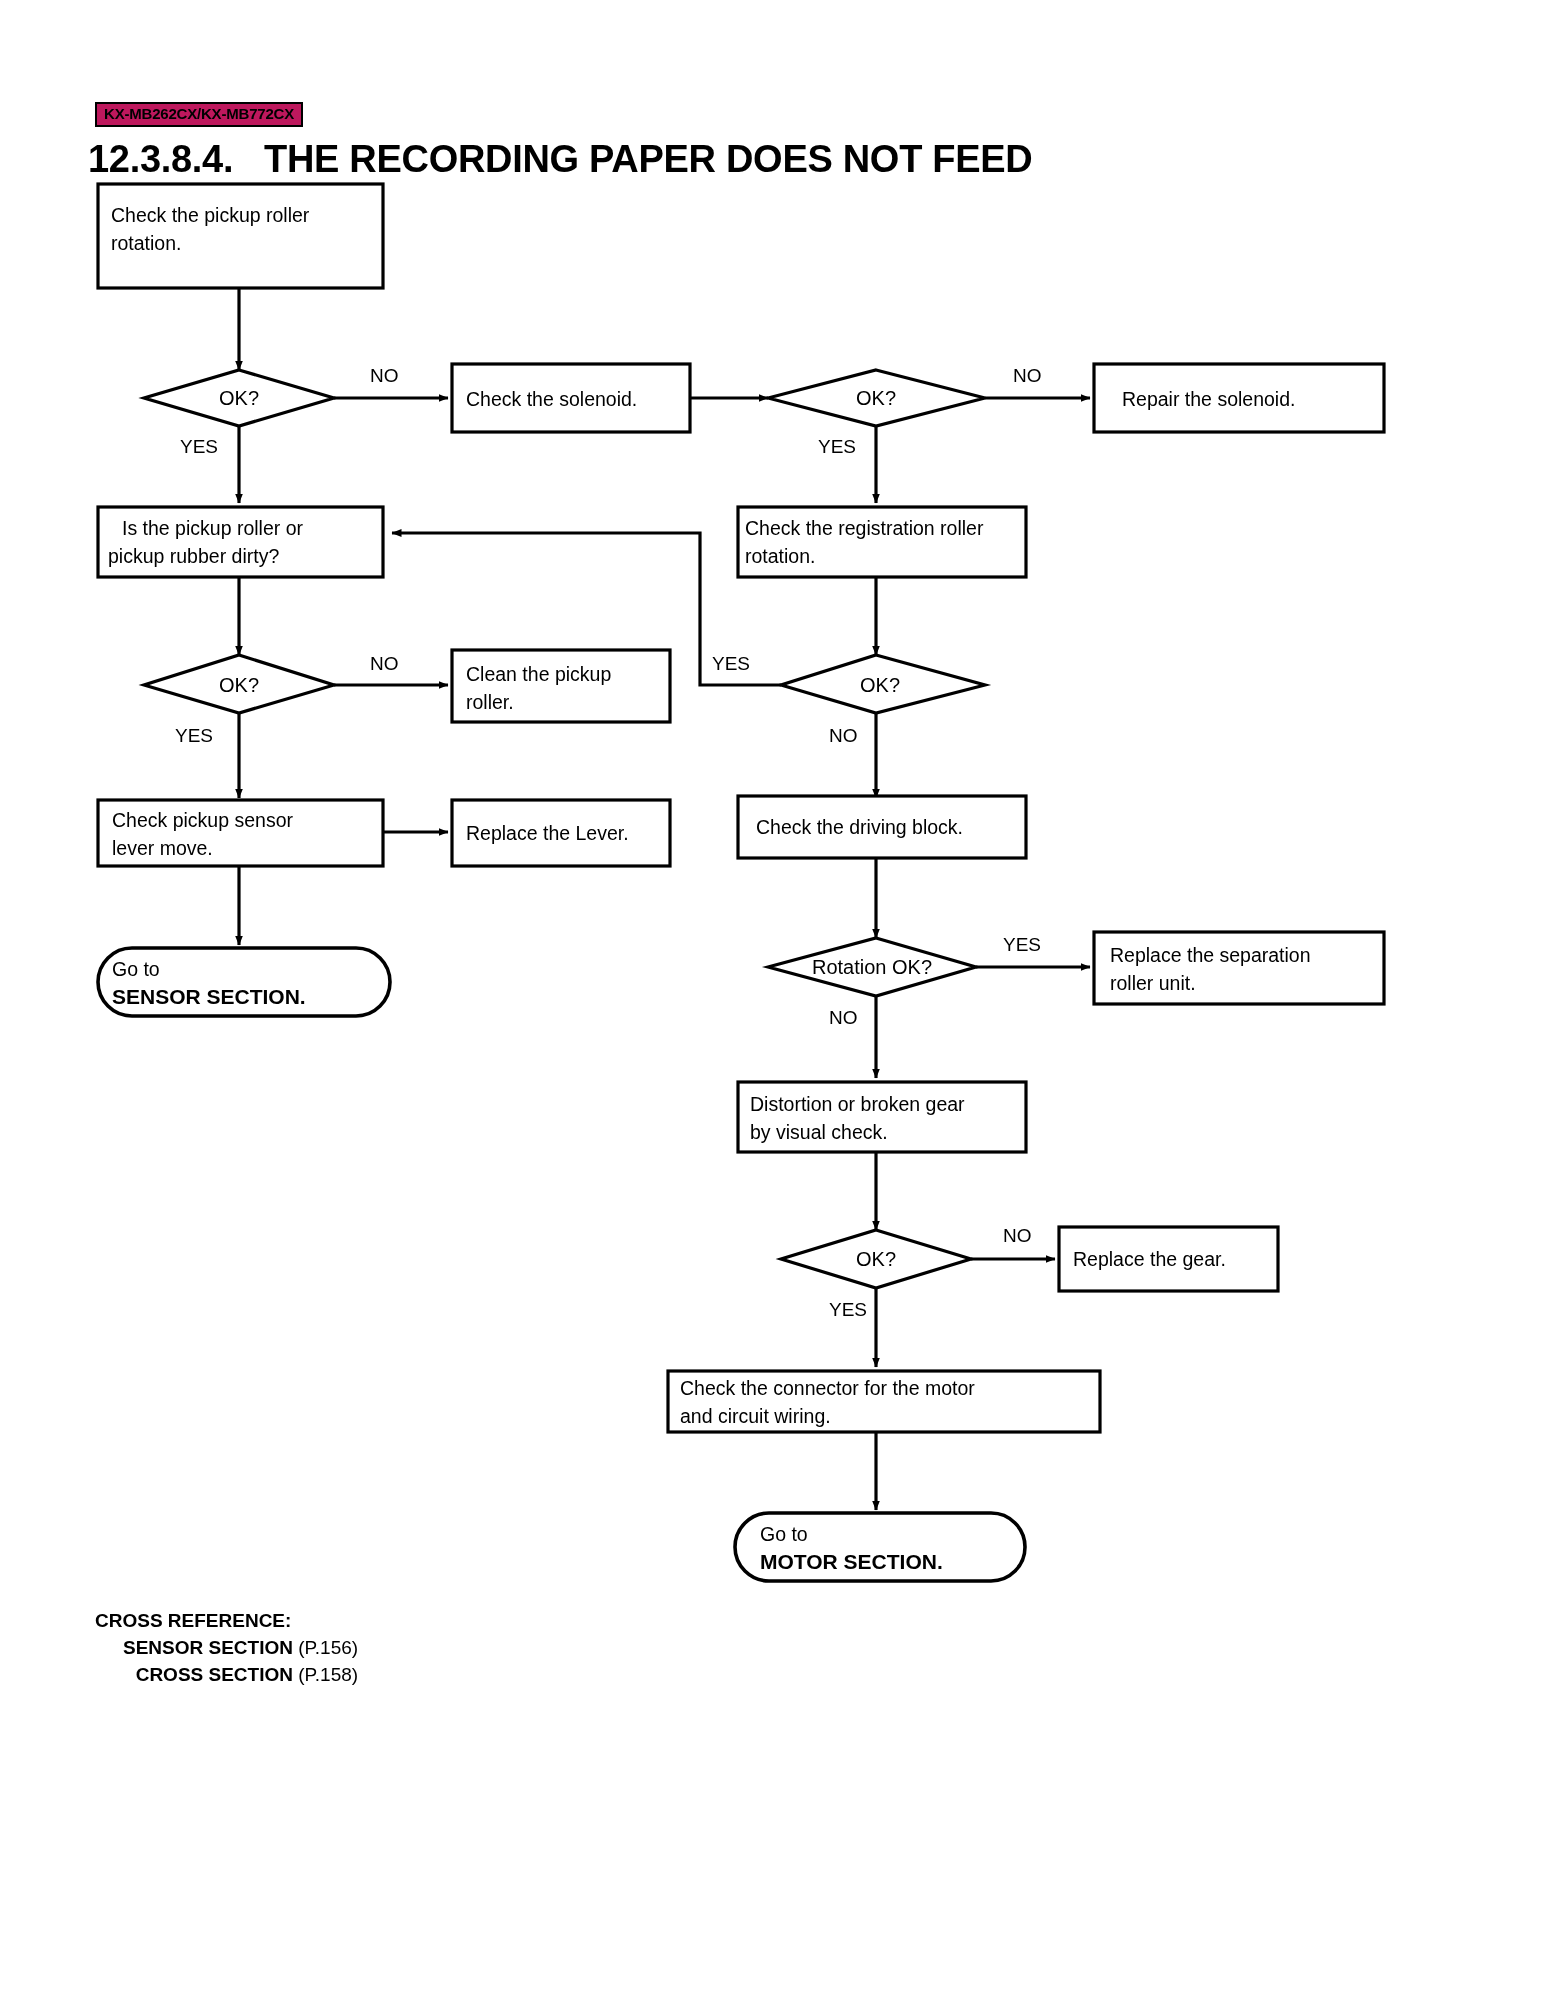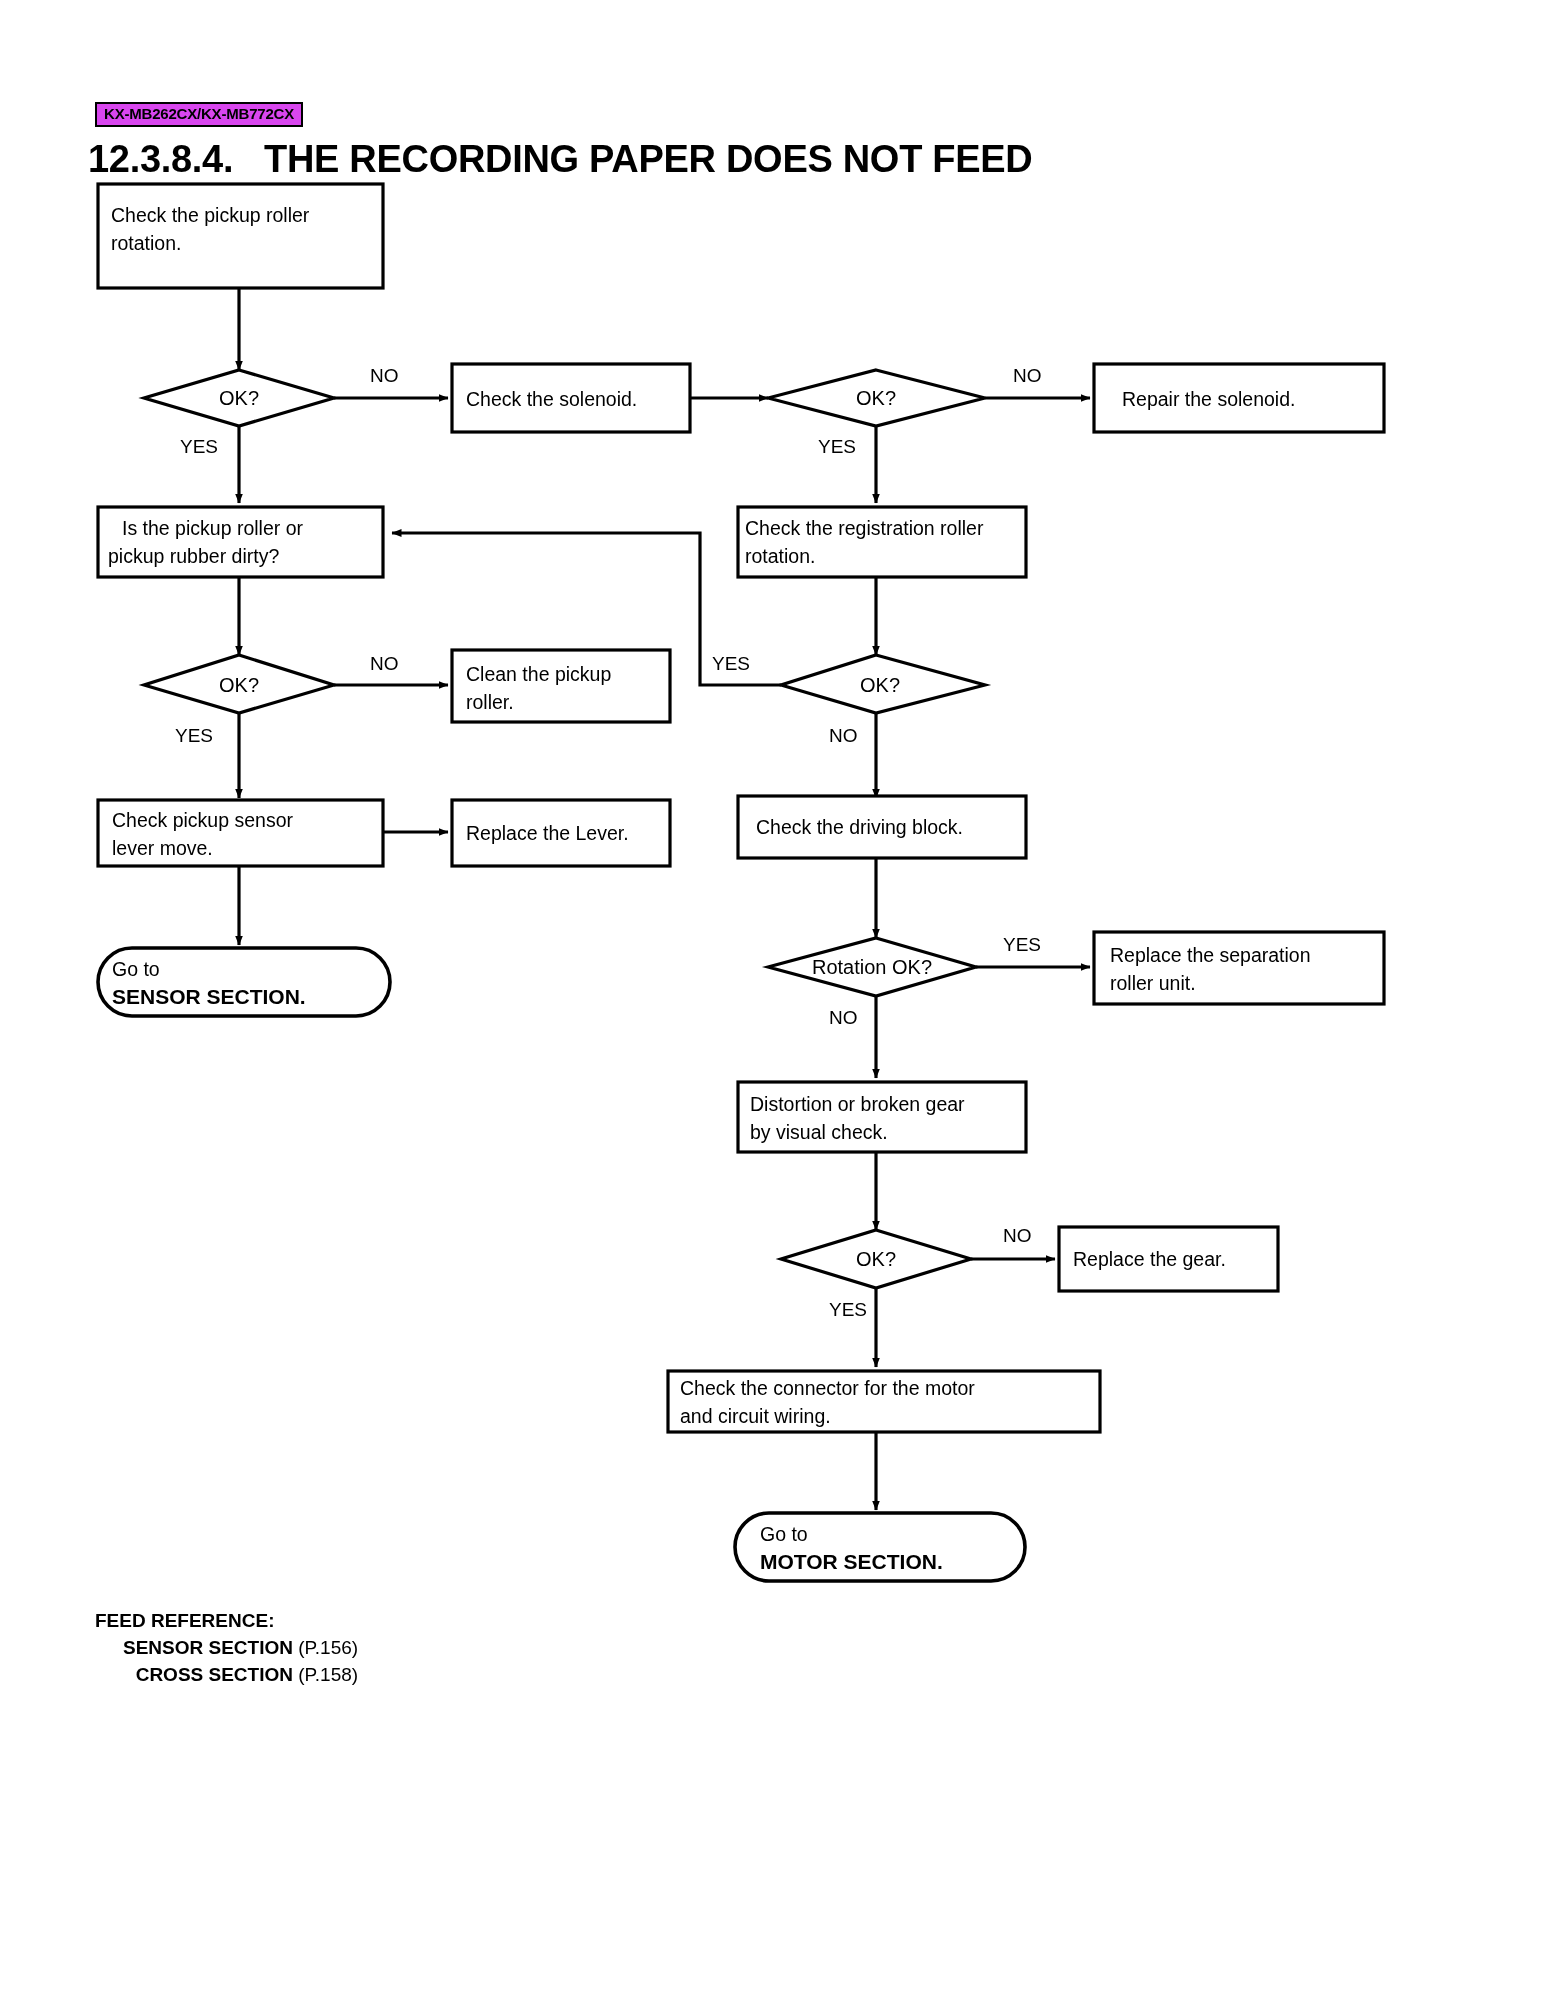--- a/index.html
+++ b/index.html
@@ -24,21 +24,21 @@
   .model-tag {
     position: absolute;
     left: 95px;
     top: 102px;
     border: 2px solid #000;
     padding: 2px 7px 3px 7px;
     font-size: 15px;
     font-weight: bold;
     letter-spacing: -0.2px;
     line-height: 1.05;
-    background: #d946ef;
+    background: #be185d;
   }
   .section-title {
     position: absolute;
     left: 88px;
     top: 138px;
     font-size: 38px;
     font-weight: bold;
     letter-spacing: -0.3px;
     white-space: pre;
   }
@@ -257,18 +257,18 @@
 
     <g>
       <rect class="shape-term" x="735" y="1513" width="290" height="68" rx="34" ry="34"></rect>
       <text class="node-text" x="760" y="1541">Go to</text>
       <text class="node-text-b" x="760" y="1569">MOTOR SECTION.</text>
     </g>
 
   </svg>
 
   <div class="xref">
-    <span class="xref-head">FEED REFERENCE:</span>
+    <span class="xref-head">CROSS REFERENCE:</span>
     <span class="xref-line"><span class="xref-name">SENSOR SECTION</span> <span class="xref-page">(P.156)</span></span>
     <span class="xref-line"><span class="xref-name">CROSS SECTION</span> <span class="xref-page">(P.158)</span></span>
   </div>
 
 </div>
 
 </body></html>

